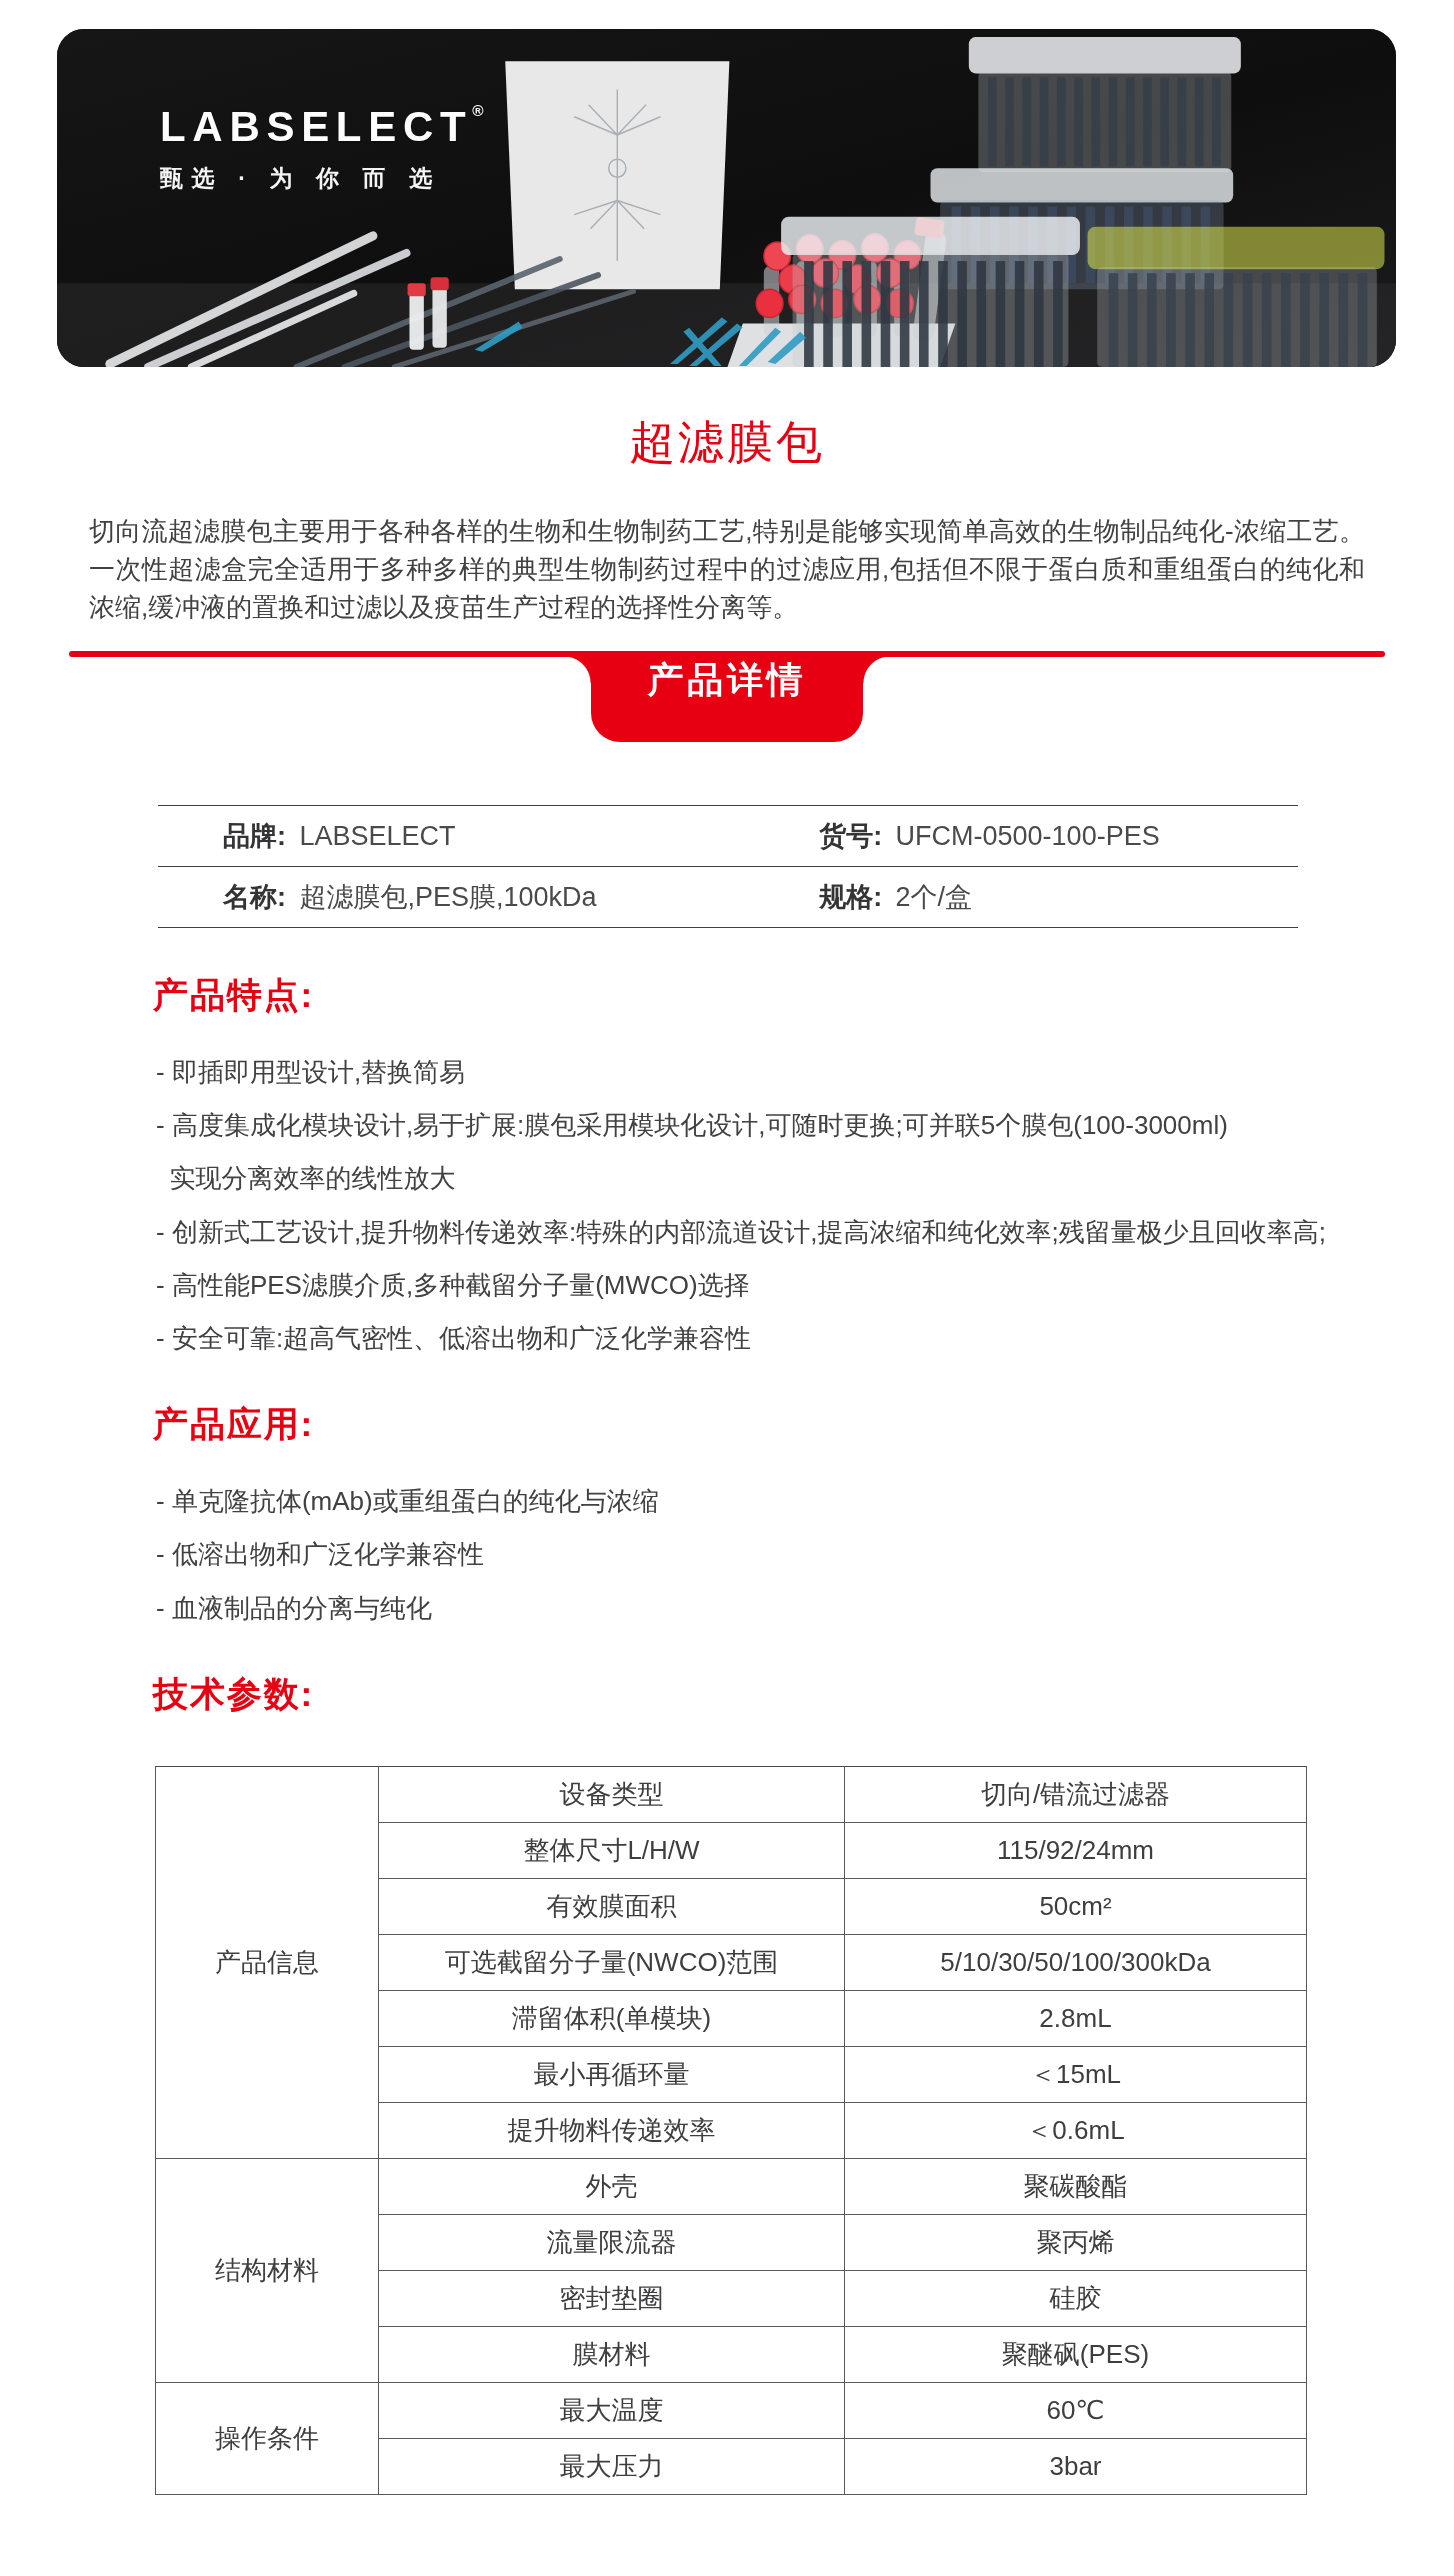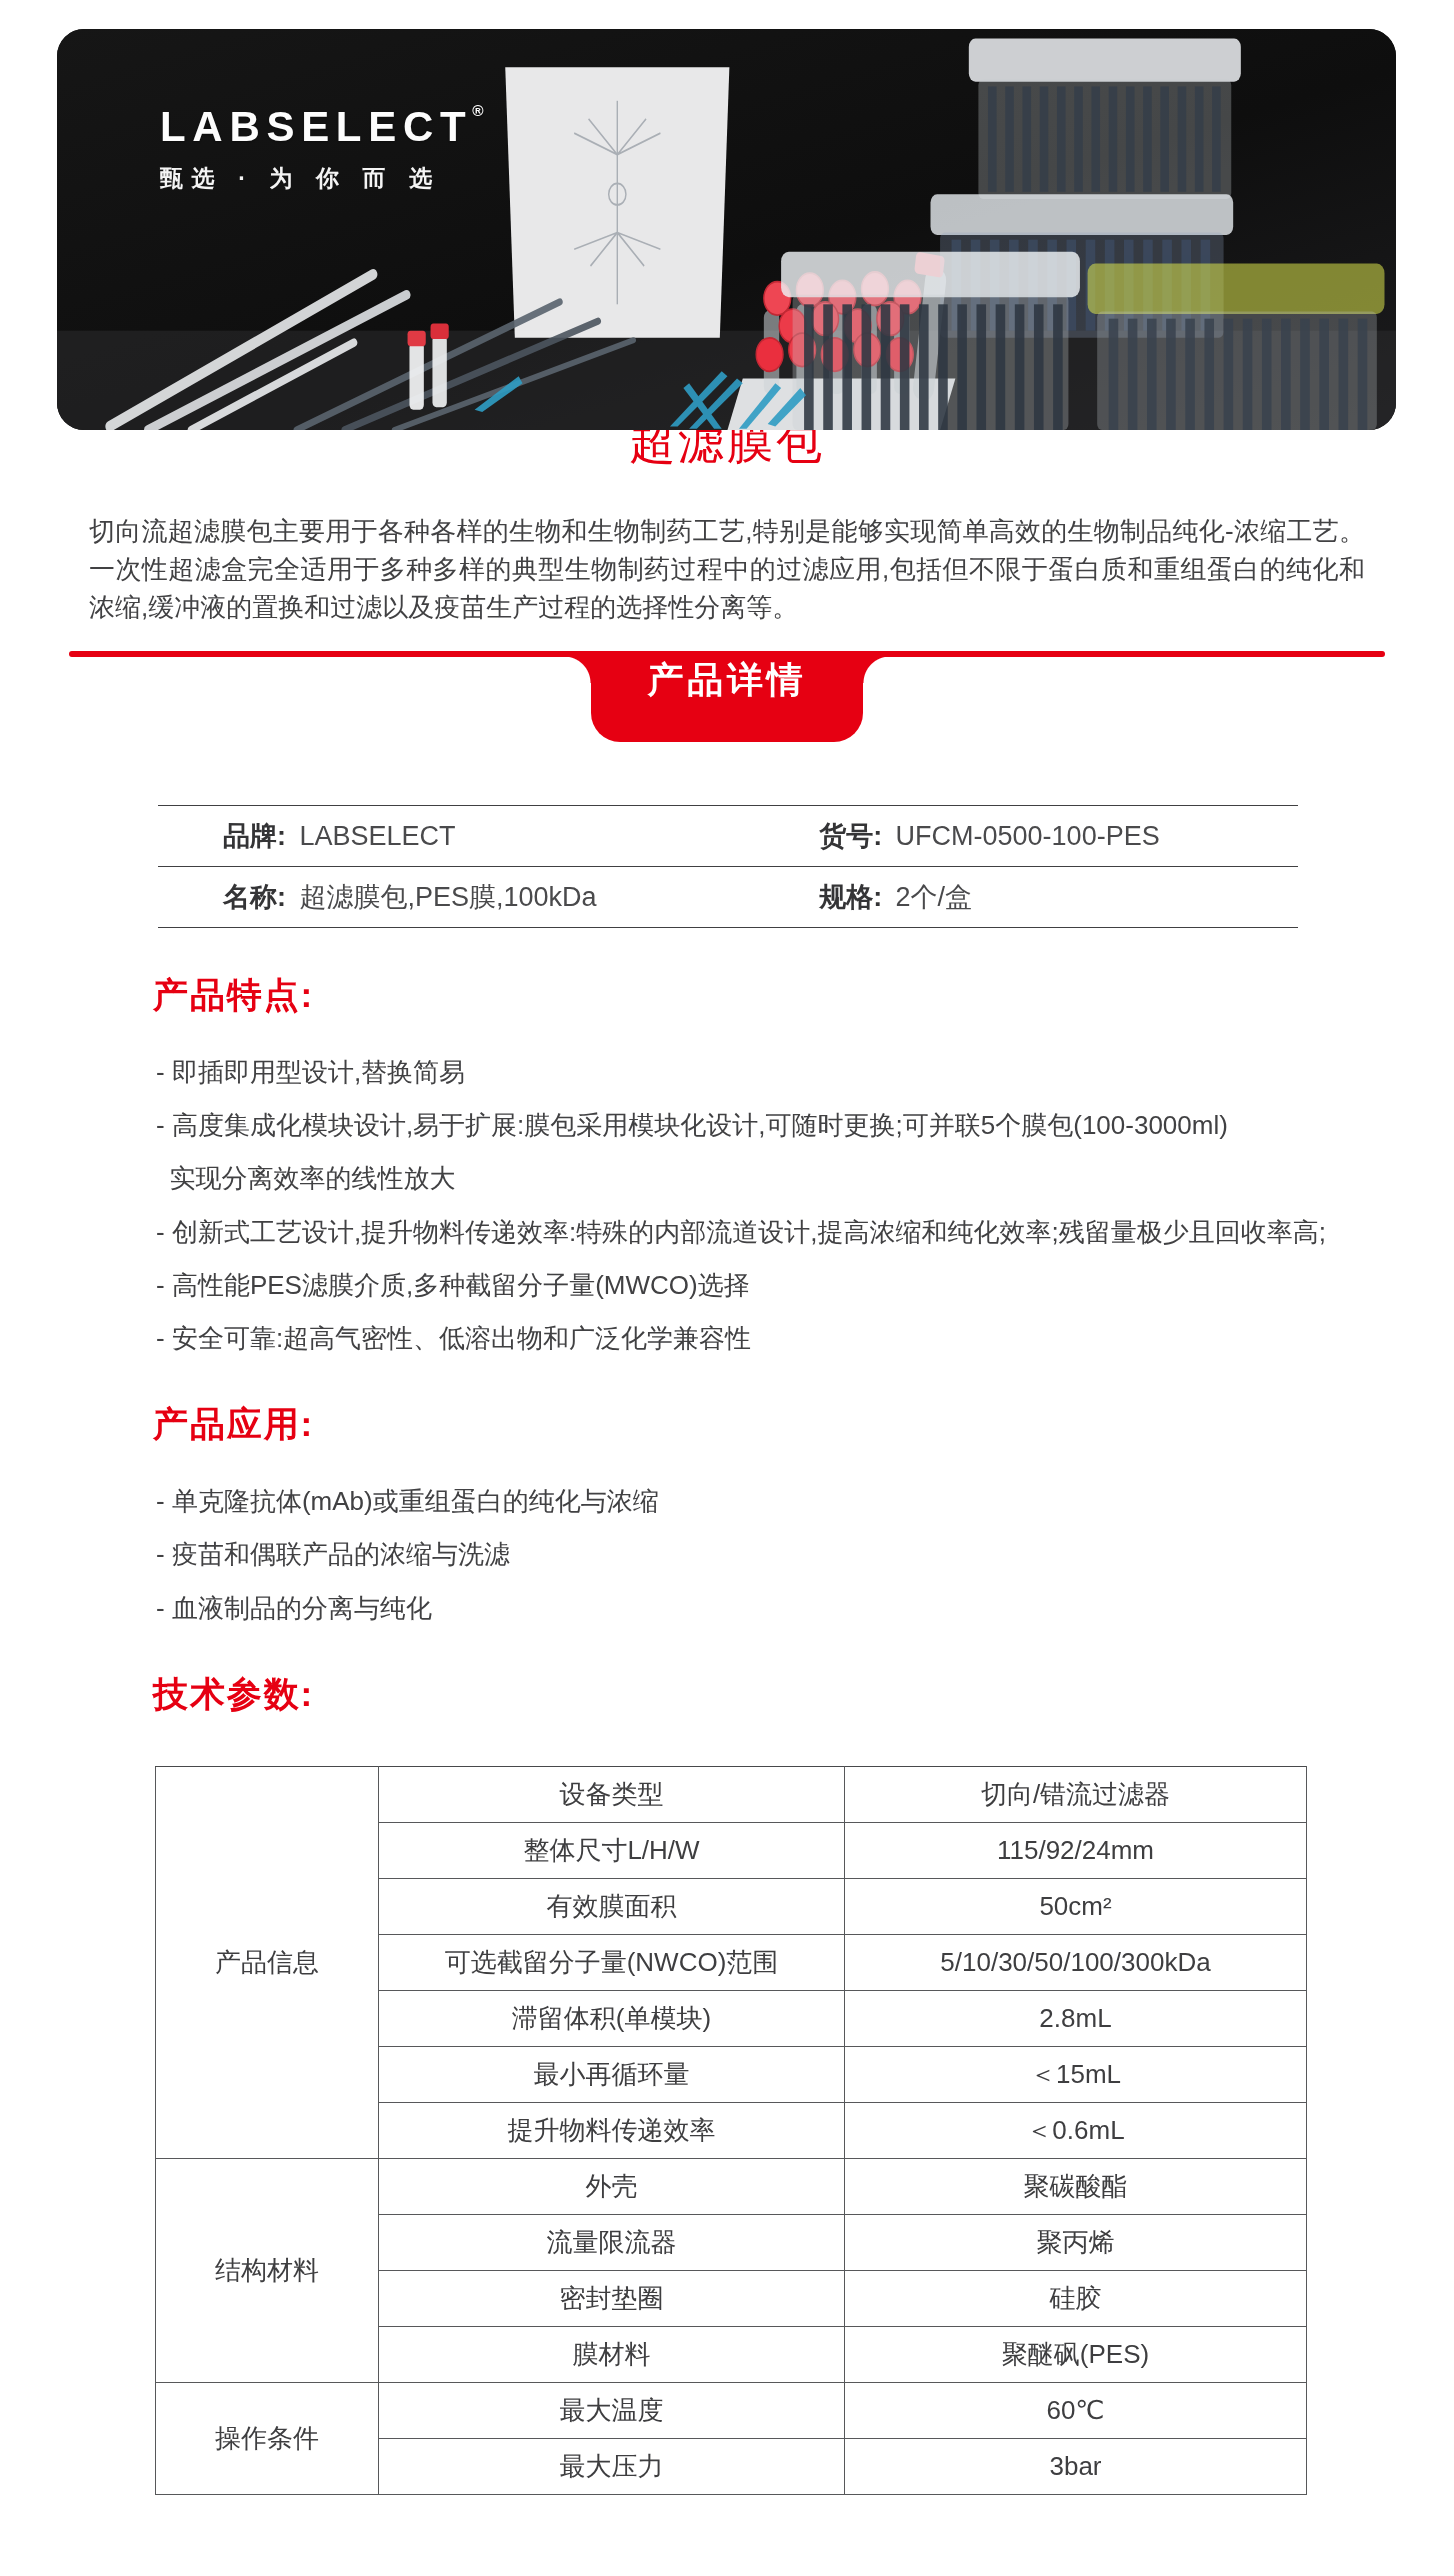--- a/index.html
+++ b/index.html
@@ -9,21 +9,21 @@
     --tbl-border:#57585a;
   }
   *{margin:0;padding:0;box-sizing:border-box;}
   html,body{background:#ffffff;}
   body{
     width:1454px;height:2576px;position:relative;overflow:hidden;
     font-family:"Liberation Sans","DejaVu Sans",sans-serif;color:var(--ink);
   }
   
   .banner{
-    position:absolute;left:57px;top:29px;width:1339px;height:401px;
+    position:absolute;left:57px;top:29px;width:1339px;height:338px;
     border-radius:27px;overflow:hidden;background:#121212;
   }
   .banner svg{position:absolute;inset:0;width:100%;height:100%;}
   .brand{
     position:absolute;left:103px;top:73px;z-index:2;color:#fff;
   }
   .brand-logo{
     font-size:42px;font-weight:700;letter-spacing:6.7px;color:#fdfdfd;
     text-shadow:0 1px 1.9px rgba(0,0,0,.4);
   }
@@ -292,21 +292,21 @@
   <div class="bullet-item">- 高度集成化模块设计,易于扩展:膜包采用模块化设计,可随时更换;可并联5个膜包(100-3000ml)</div>
   <div class="bullet-item indent">实现分离效率的线性放大</div>
   <div class="bullet-item">- 创新式工艺设计,提升物料传递效率:特殊的内部流道设计,提高浓缩和纯化效率;残留量极少且回收率高;</div>
   <div class="bullet-item">- 高性能PES滤膜介质,多种截留分子量(MWCO)选择</div>
   <div class="bullet-item">- 安全可靠:超高气密性、低溶出物和广泛化学兼容性</div>
 </div>
 
 <h2 class="section-heading">产品应用:</h2>
 <div class="bullet-list">
   <div class="bullet-item">- 单克隆抗体(mAb)或重组蛋白的纯化与浓缩</div>
-  <div class="bullet-item">- 疫苗和偶联产品的浓缩与洗滤</div>
+  <div class="bullet-item">- 低溶出物和广泛化学兼容性</div>
   <div class="bullet-item">- 血液制品的分离与纯化</div>
 </div>
 
 <h2 class="section-heading">技术参数:</h2>
 <table class="spec-table">
   <colgroup>
       <col class="c1">
       <col class="c2">
       <col class="c3">
     </colgroup>

